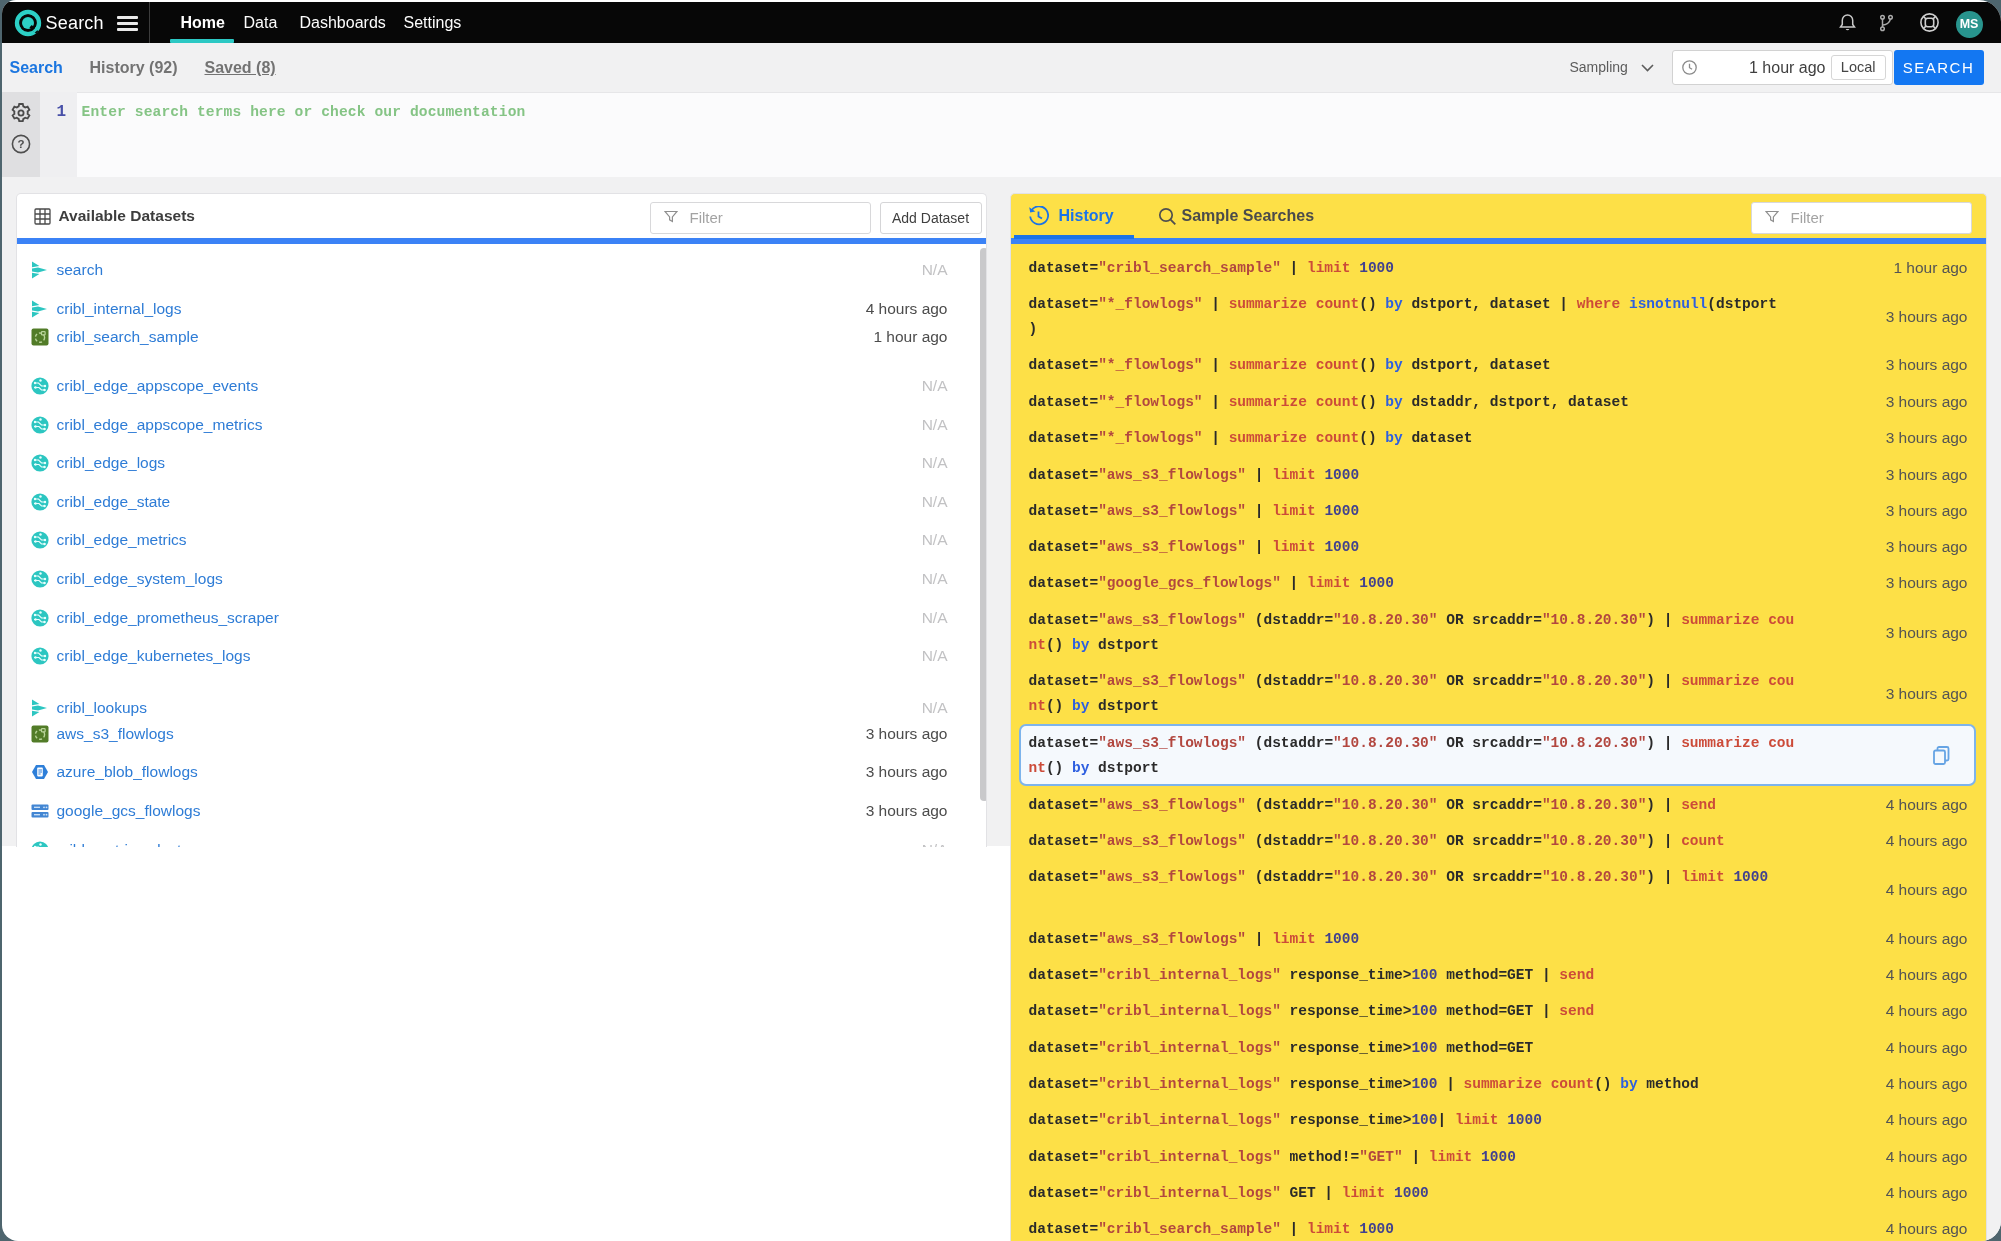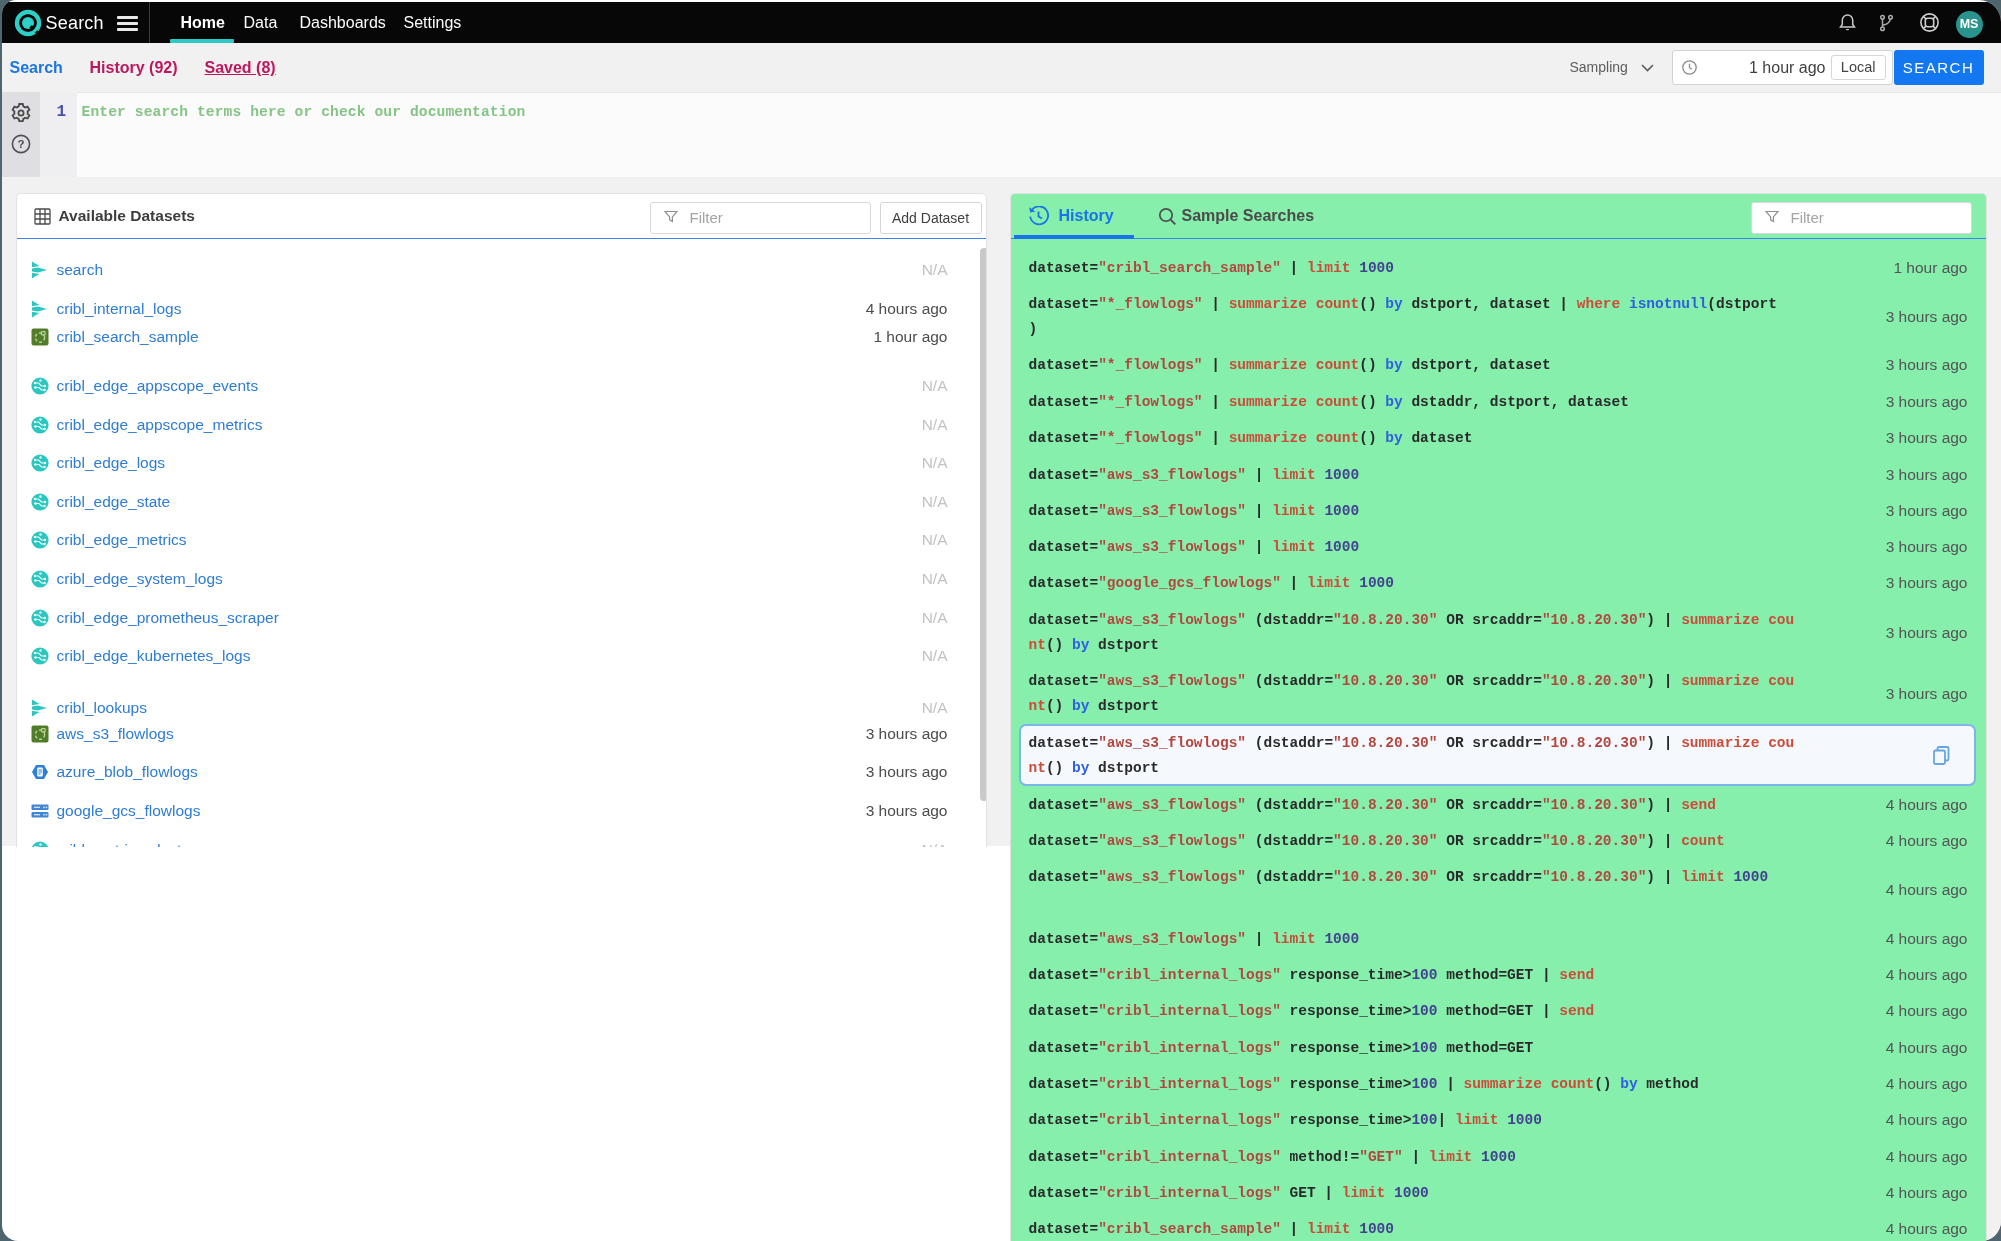--- a/index.html
+++ b/index.html
@@ -14,21 +14,21 @@
 .nitem{position:absolute;top:0;height:41px;line-height:41px;color:#fdfdfd;font-size:16px;}
 .nhome{left:179px;font-weight:700;}
 .nunder{position:absolute;left:168px;top:37px;width:64px;height:4px;background:#2cc8c4;border-radius:1px;}
 .ndata{left:242px;}
 .ndash{left:298px;}
 .nset{left:402px;}
 .navicon{position:absolute;top:0;height:41px;display:flex;align-items:center;}
 .avatar{position:absolute;left:1954px;top:9px;width:27px;height:27px;border-radius:50%;background:#28948d;color:#fff;font-size:12.5px;font-weight:700;text-align:center;line-height:27px;}
 
 .bar2{position:absolute;left:0;right:0;top:43px;height:49px;background:#f1f1f2;}
-.b2tab{position:absolute;top:0;height:49px;line-height:49px;font-size:16px;font-weight:700;color:#be185d;}
+.b2tab{position:absolute;top:0;height:49px;line-height:49px;font-size:16px;font-weight:700;color:#737373;}
 .b2s{left:8px;color:#1b76e0;}
 .b2h{left:88px;}
 .b2v{left:203px;text-decoration:underline;}
 .sampling{position:absolute;left:1568px;top:0;height:49px;line-height:49px;font-size:14px;color:#5c5c5c;}
 .chev{position:absolute;left:1639px;top:21px;}
 .timebox{position:absolute;left:1670px;top:7px;width:219px;height:33px;background:#fff;border:1px solid #d2d2d2;border-radius:3px;}
 .clockic{position:absolute;left:9px;top:9px;}
 .tago{position:absolute;right:66px;top:0;height:33px;line-height:33px;font-size:16px;color:#3f3f3f;}
 .localbtn{position:absolute;right:6px;top:4px;height:23px;line-height:23px;padding:0 9px;border:1px solid #d6d6d6;border-radius:3px;font-size:14.5px;color:#454545;}
 .searchbtn{position:absolute;left:1892px;top:7px;width:90px;height:35px;background:#1377f2;border-radius:3px;color:#fff;font-size:15px;letter-spacing:1.5px;text-align:center;line-height:35px;}
@@ -36,22 +36,22 @@
 .edit{position:absolute;left:0;right:0;top:92px;height:85px;background:#fbfbfc;border-bottom:1px solid #e3e3e5;box-shadow:inset 0 1px 0 #e6e6e8;}
 .gut{position:absolute;left:0;top:0;bottom:0;width:38px;background:#dfdfe1;}
 .lncol{position:absolute;left:38px;top:0;bottom:0;width:37px;background:#efeff1;}
 .ln1{position:absolute;left:55px;top:11px;font-family:"Liberation Mono",monospace;font-weight:700;font-size:16px;color:#4850a8;z-index:3;}
 .phold{position:absolute;left:80px;top:12px;font-family:"Liberation Mono",monospace;font-weight:700;font-size:14.6px;color:#85c485;z-index:3;letter-spacing:0.12px;}
 
 .graybg{position:absolute;left:0;right:0;top:177px;height:669px;background:#f1f1f2;}
 .graystrip{position:absolute;left:1985px;right:0;top:846px;bottom:0;background:#f1f1f2;}
 
 .lpanel{position:absolute;left:14px;top:193px;width:969.5px;height:653px;background:#fff;border:1px solid #e2e2e5;border-bottom:0;border-radius:5px 5px 0 0;overflow:hidden;}
-.rpanel{position:absolute;left:1008px;top:193px;width:975.5px;height:1048px;background:#86efac;border:1px solid #e2e2e5;border-bottom:0;border-radius:5px 5px 0 0;overflow:hidden;}
-.phead{position:absolute;left:0;right:0;top:0;height:44px;border-bottom:1px solid #3b82f6;}
+.rpanel{position:absolute;left:1008px;top:193px;width:975.5px;height:1048px;background:#fde047;border:1px solid #e2e2e5;border-bottom:0;border-radius:5px 5px 0 0;overflow:hidden;}
+.phead{position:absolute;left:0;right:0;top:0;height:44px;border-bottom:6px solid #3b82f6;}
 .ptitle{position:absolute;left:42px;top:0;height:44px;line-height:44px;font-size:15.5px;font-weight:700;color:#3d3d3d;}
 .gridic{position:absolute;left:17px;top:14px;}
 .fbox{position:absolute;top:8px;width:219px;height:30px;border:1px solid #d8d8da;border-radius:3px;background:#fff;}
 .fbox svg{position:absolute;left:13px;top:7px;}
 .fbox span{position:absolute;left:39px;top:0;height:30px;line-height:30px;font-size:15px;color:#a3a3a3;}
 .addbtn{position:absolute;left:863px;top:8px;width:100px;height:30px;border:1px solid #d5d5d7;border-radius:3px;background:#fff;font-size:14px;color:#3f3f3f;text-align:center;line-height:30px;}
 
 .lrow{position:absolute;left:14px;width:942px;height:38.6px;display:flex;align-items:center;}
 .lrow svg{flex:0 0 18px;}
 .lname{margin-left:8px;font-size:15.5px;color:#2e7cd6;}

